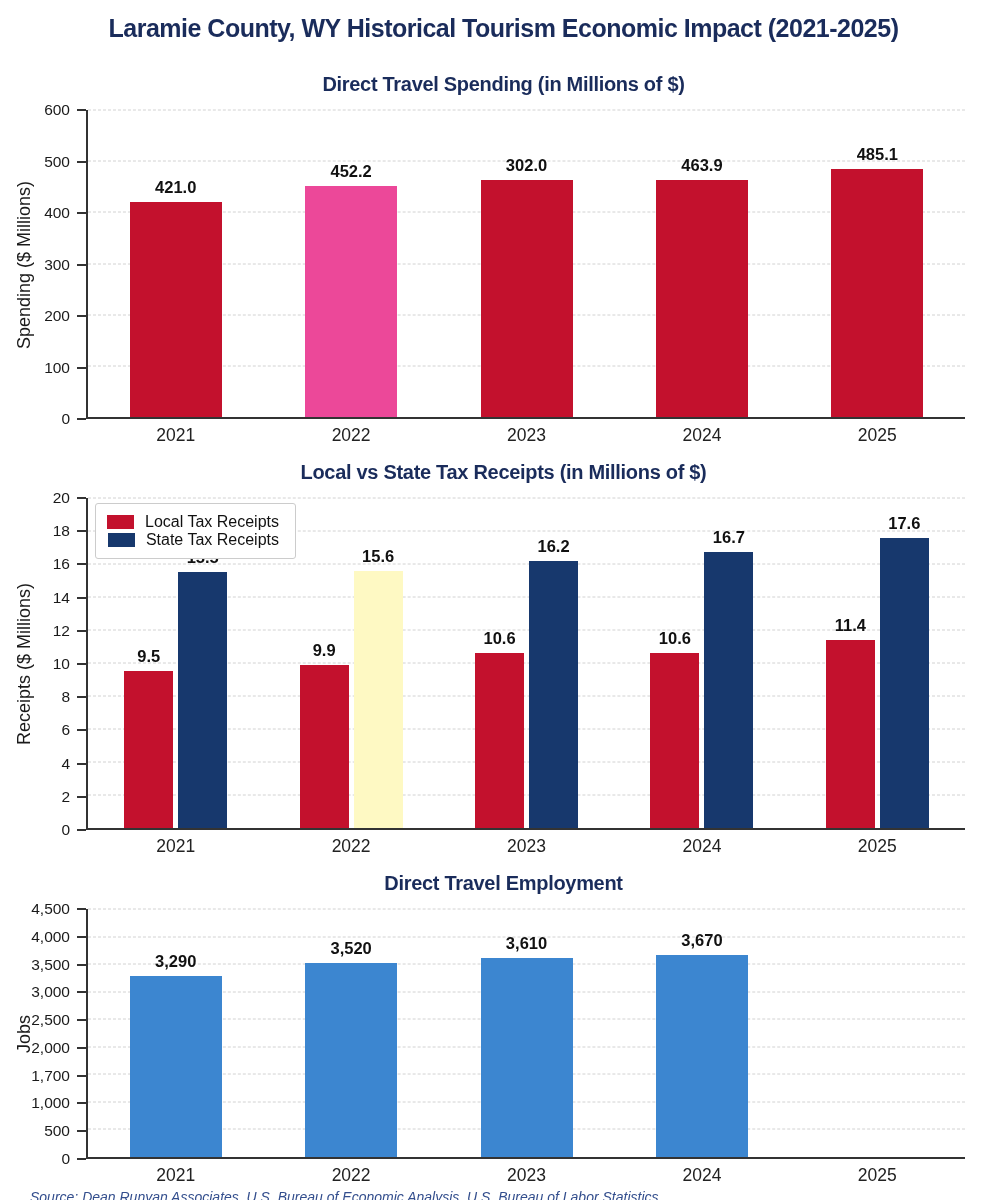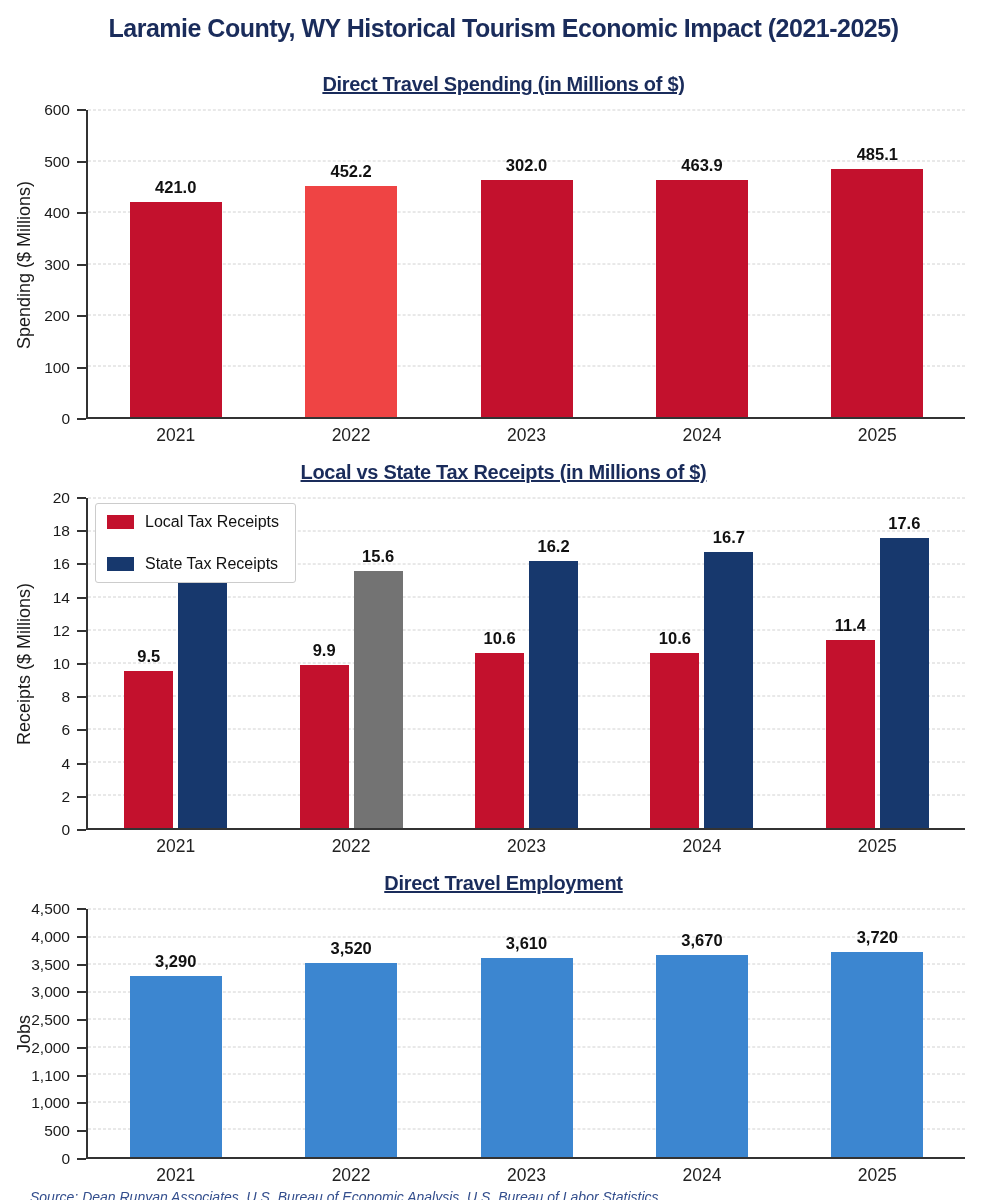--- a/index.html
+++ b/index.html
@@ -22,21 +22,20 @@
 
   .chart { margin-top: 0; }
   .chart-title {
     text-align: center;
     font-size: 20px;
     font-weight: 700;
     letter-spacing: -0.3px;
     color: #1A2C5B;
     margin-top: 26px;
     margin-bottom: 14px;
-    text-decoration: underline;
   }
   #chart-0 .chart-title { margin-top: 30px; }
 
   .chart-body {
     display: flex;
     position: relative;
     padding-right: 42px;
     margin-bottom: 42px;
   }
   #chart-2 .chart-body { margin-bottom: 30px; }
@@ -129,22 +128,23 @@
   .legend {
     position: absolute;
     top: 5px;
     left: 7px;
     background: #ffffff;
     border: 1.5px solid #cccccc;
     border-radius: 3px;
     padding: 9px 16px 9px 11px;
     display: flex;
     flex-direction: column;
-    gap: 24px;
+    gap: 0;
     z-index: 5;
+    align-items: flex-end;
   }
   .legend-row { display: flex; align-items: center; gap: 11px; }
   .legend-swatch { width: 27px; height: 14px; flex: none; display: inline-block; }
   .legend-text { font-size: 16px; color: #111; white-space: nowrap; }
 
   .source {
     margin: 28px 0 14px 30px;
     font-style: italic;
     font-size: 14px;
     color: #334E8D;
@@ -185,21 +185,21 @@
           <div class="gridline" style="bottom: 83.3333%;"></div>
           <div class="gridline" style="bottom: 100%;"></div>
           <div class="groups">
             <div class="group">
               <div class="bar" style="height: 70.1667%; background: rgb(195, 17, 45);">
                 <div class="bar-value">421.0</div>
               </div>
               <div class="x-label">2021</div>
             </div>
             <div class="group">
-              <div class="bar" style="height: 75.3667%; background: #ef4444;">
+              <div class="bar" style="height: 75.3667%; background: #ec4899;">
                 <div class="bar-value">452.2</div>
               </div>
               <div class="x-label">2022</div>
             </div>
             <div class="group">
               <div class="bar" style="height: 77.15%; background: rgb(195, 17, 45);">
                 <div class="bar-value">302.0</div>
               </div>
               <div class="x-label">2023</div>
             </div>
@@ -266,21 +266,21 @@
               </div>
               <div class="bar" style="height: 77.5%; background: rgb(23, 56, 109);">
                 <div class="bar-value">15.5</div>
               </div>
               <div class="x-label">2021</div>
             </div>
             <div class="group">
               <div class="bar" style="height: 49.5%; background: rgb(195, 17, 45);">
                 <div class="bar-value">9.9</div>
               </div>
-              <div class="bar" style="height: 78%; background: #737373;">
+              <div class="bar" style="height: 78%; background: #fef9c3;">
                 <div class="bar-value">15.6</div>
               </div>
               <div class="x-label">2022</div>
             </div>
             <div class="group">
               <div class="bar" style="height: 53%; background: rgb(195, 17, 45);">
                 <div class="bar-value">10.6</div>
               </div>
               <div class="bar" style="height: 81%; background: rgb(23, 56, 109);">
                 <div class="bar-value">16.2</div>
@@ -324,21 +324,21 @@
     <h2 class="chart-title">Direct Travel Employment</h2>
     <div class="chart-body">
       <div class="yticks">
         <div class="ylabel">Jobs</div>
       <div class="ytick-label" style="bottom: 0%;">0</div>
           <div class="ytick-mark" style="bottom: 0%;"></div>
           <div class="ytick-label" style="bottom: 11.1111%;">500</div>
           <div class="ytick-mark" style="bottom: 11.1111%;"></div>
           <div class="ytick-label" style="bottom: 22.2222%;">1,000</div>
           <div class="ytick-mark" style="bottom: 22.2222%;"></div>
-          <div class="ytick-label" style="bottom: 33.3333%;">1,100</div>
+          <div class="ytick-label" style="bottom: 33.3333%;">1,700</div>
           <div class="ytick-mark" style="bottom: 33.3333%;"></div>
           <div class="ytick-label" style="bottom: 44.4444%;">2,000</div>
           <div class="ytick-mark" style="bottom: 44.4444%;"></div>
           <div class="ytick-label" style="bottom: 55.5556%;">2,500</div>
           <div class="ytick-mark" style="bottom: 55.5556%;"></div>
           <div class="ytick-label" style="bottom: 66.6667%;">3,000</div>
           <div class="ytick-mark" style="bottom: 66.6667%;"></div>
           <div class="ytick-label" style="bottom: 77.7778%;">3,500</div>
           <div class="ytick-mark" style="bottom: 77.7778%;"></div>
           <div class="ytick-label" style="bottom: 88.8889%;">4,000</div>
@@ -375,23 +375,20 @@
               </div>
               <div class="x-label">2023</div>
             </div>
             <div class="group">
               <div class="bar" style="height: 81.5556%; background: rgb(60, 134, 208);">
                 <div class="bar-value">3,670</div>
               </div>
               <div class="x-label">2024</div>
             </div>
             <div class="group">
-              <div class="bar" style="height: 82.6667%; background: rgb(60, 134, 208);">
-                <div class="bar-value">3,720</div>
-              </div>
               <div class="x-label">2025</div>
             </div>
           </div>
         </div>
     </div>
   </section>
 
   <div class="source">Source: Dean Runyan Associates, U.S. Bureau of Economic Analysis, U.S. Bureau of Labor Statistics</div>
 
 </div>

